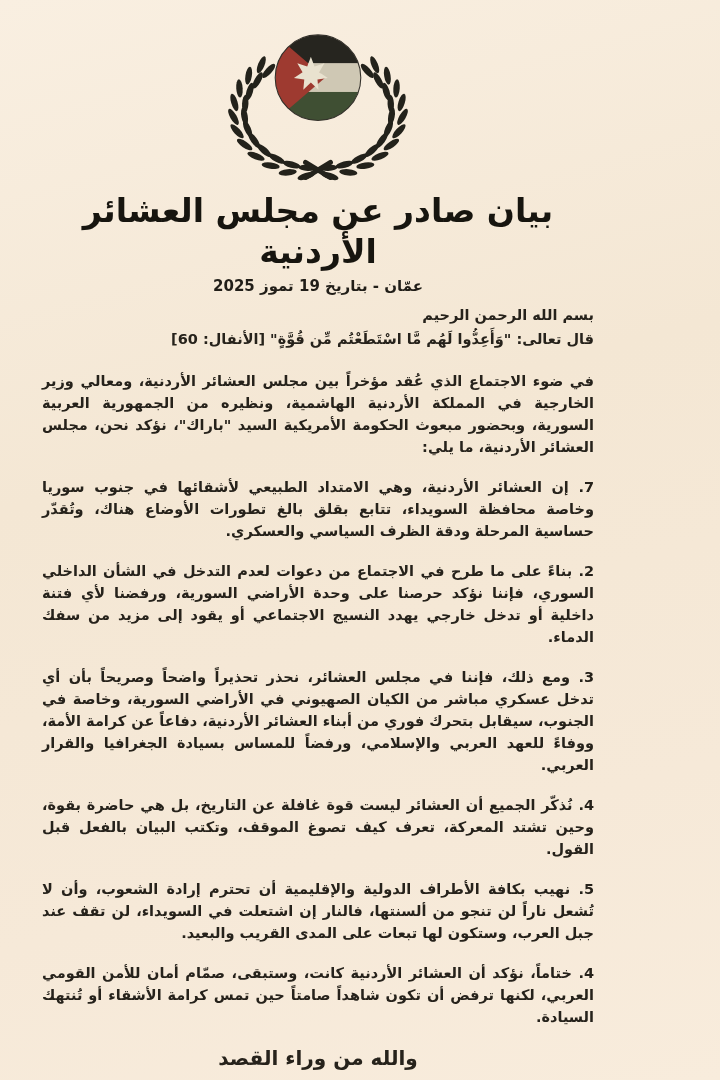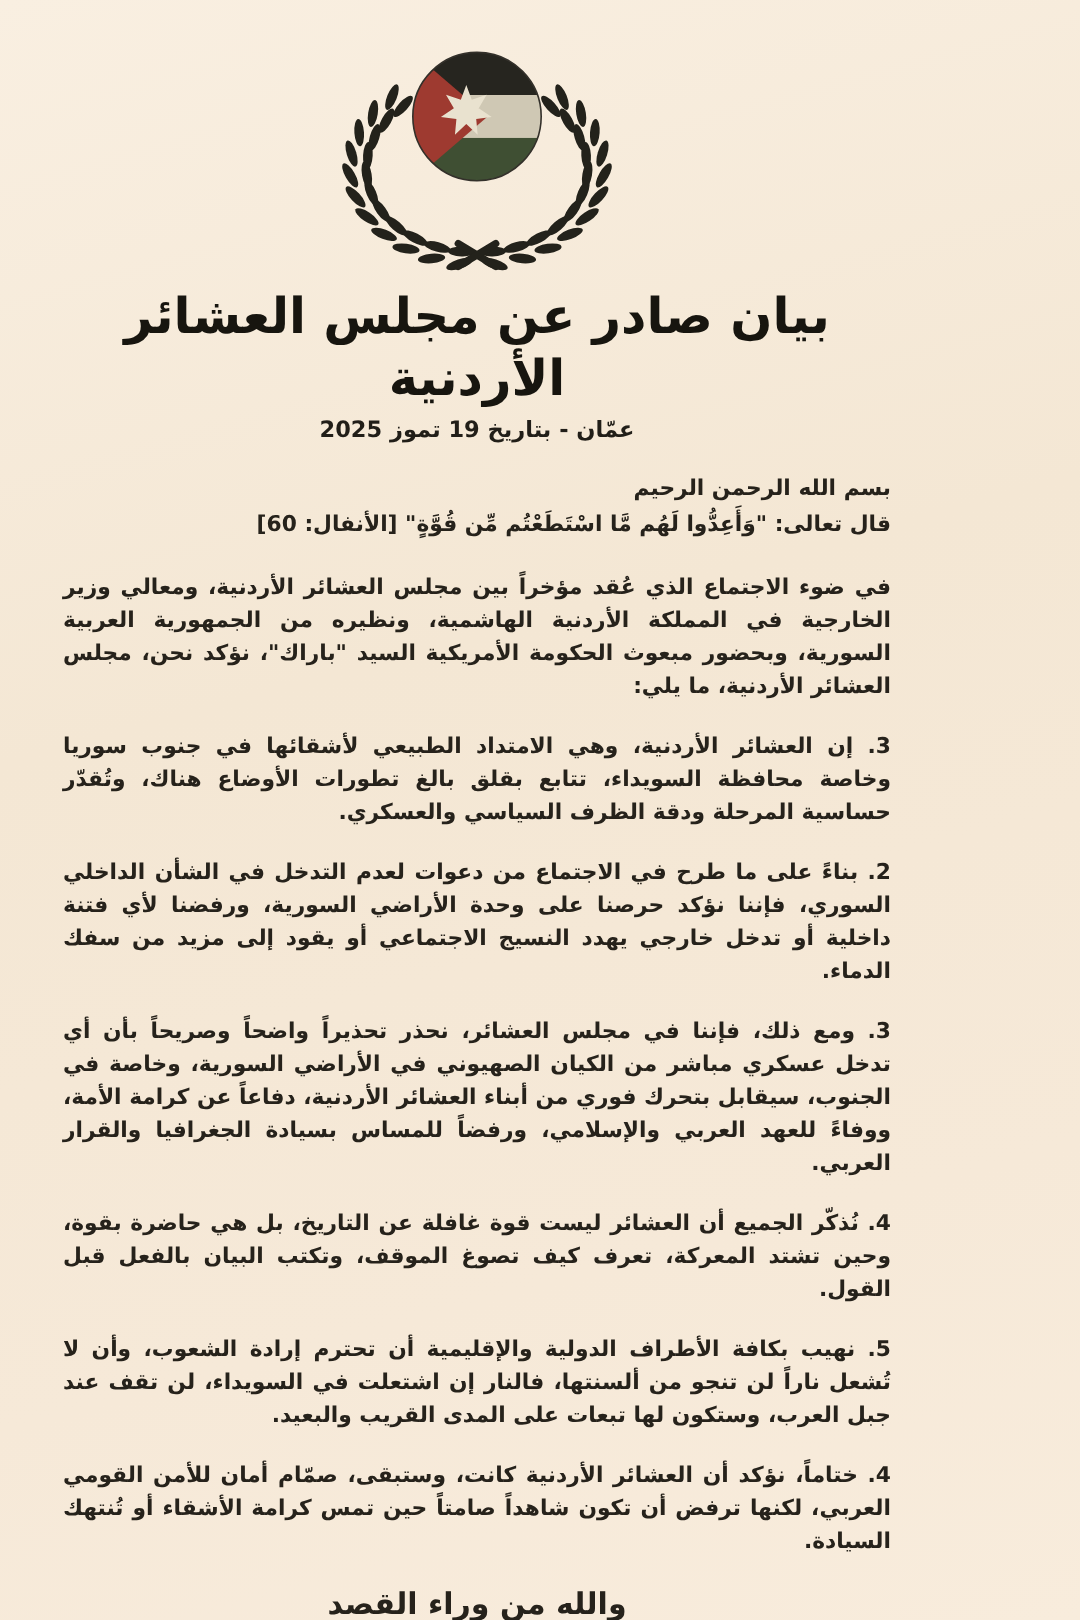--- a/index.html
+++ b/index.html
@@ -13,21 +13,21 @@
   .title{
     font-size:33px;font-weight:bold;text-align:center;direction:rtl;
     margin:8px 0 0;line-height:1.25;color:#17150f;
   }
   .dateline{
     text-align:center;direction:rtl;font-weight:bold;font-size:15px;
     margin-top:4px;color:#211e18;
   }
   .body{
     direction:rtl;text-align:justify;font-weight:bold;
-    font-size:14.5px;line-height:1.52;margin-top:20px;color:#26221b;
+    font-size:14.5px;line-height:1.52;margin-top:9px;color:#26221b;
   }
   .body p{margin:0 0 18px;}
   .body p.tight{margin:0 0 2px;}
   .body p.verse{margin:0 0 20px;}
   .tagline{
     text-align:center;direction:rtl;font-weight:bold;font-size:20px;
     margin:4px 0 0;color:#26221b;
   }
   .signature{
     text-align:center;direction:rtl;font-weight:bold;font-size:26px;
@@ -110,21 +110,21 @@
   </div>
 
   <h1 class="title">بيان صادر عن مجلس العشائر الأردنية</h1>
 
   <div class="dateline">عمّان - بتاريخ 19 تموز 2025</div>
 
   <div class="body">
     <p class="tight">بسم الله الرحمن الرحيم</p>
     <p class="verse">قال تعالى: "وَأَعِدُّوا لَهُم مَّا اسْتَطَعْتُم مِّن قُوَّةٍ" [الأنفال: 60]</p>
     <p>في ضوء الاجتماع الذي عُقد مؤخراً بين مجلس العشائر الأردنية، ومعالي وزير الخارجية في المملكة الأردنية الهاشمية، ونظيره من الجمهورية العربية السورية، وبحضور مبعوث الحكومة الأمريكية السيد "باراك"، نؤكد نحن، مجلس العشائر الأردنية، ما يلي:</p>
-    <p>3. إن العشائر الأردنية، وهي الامتداد الطبيعي لأشقائها في جنوب سوريا وخاصة محافظة السويداء، تتابع بقلق بالغ تطورات الأوضاع هناك، وتُقدّر حساسية المرحلة ودقة الظرف السياسي والعسكري.</p>
+    <p>7. إن العشائر الأردنية، وهي الامتداد الطبيعي لأشقائها في جنوب سوريا وخاصة محافظة السويداء، تتابع بقلق بالغ تطورات الأوضاع هناك، وتُقدّر حساسية المرحلة ودقة الظرف السياسي والعسكري.</p>
     <p>2. بناءً على ما طرح في الاجتماع من دعوات لعدم التدخل في الشأن الداخلي السوري، فإننا نؤكد حرصنا على وحدة الأراضي السورية، ورفضنا لأي فتنة داخلية أو تدخل خارجي يهدد النسيج الاجتماعي أو يقود إلى مزيد من سفك الدماء.</p>
     <p>3. ومع ذلك، فإننا في مجلس العشائر، نحذر تحذيراً واضحاً وصريحاً بأن أي تدخل عسكري مباشر من الكيان الصهيوني في الأراضي السورية، وخاصة في الجنوب، سيقابل بتحرك فوري من أبناء العشائر الأردنية، دفاعاً عن كرامة الأمة، ووفاءً للعهد العربي والإسلامي، ورفضاً للمساس بسيادة الجغرافيا والقرار العربي.</p>
     <p>4. نُذكّر الجميع أن العشائر ليست قوة غافلة عن التاريخ، بل هي حاضرة بقوة، وحين تشتد المعركة، تعرف كيف تصوغ الموقف، وتكتب البيان بالفعل قبل القول.</p>
     <p>5. نهيب بكافة الأطراف الدولية والإقليمية أن تحترم إرادة الشعوب، وأن لا تُشعل ناراً لن تنجو من ألسنتها، فالنار إن اشتعلت في السويداء، لن تقف عند جبل العرب، وستكون لها تبعات على المدى القريب والبعيد.</p>
     <p>4. ختاماً، نؤكد أن العشائر الأردنية كانت، وستبقى، صمّام أمان للأمن القومي العربي، لكنها ترفض أن تكون شاهداً صامتاً حين تمس كرامة الأشقاء أو تُنتهك السيادة.</p>
   </div>
 
   <div class="tagline">والله من وراء القصد</div>
   <div class="signature">مجلس العشائر الأردنية</div>
   <div class="sigdate">19.07.2025</div>

